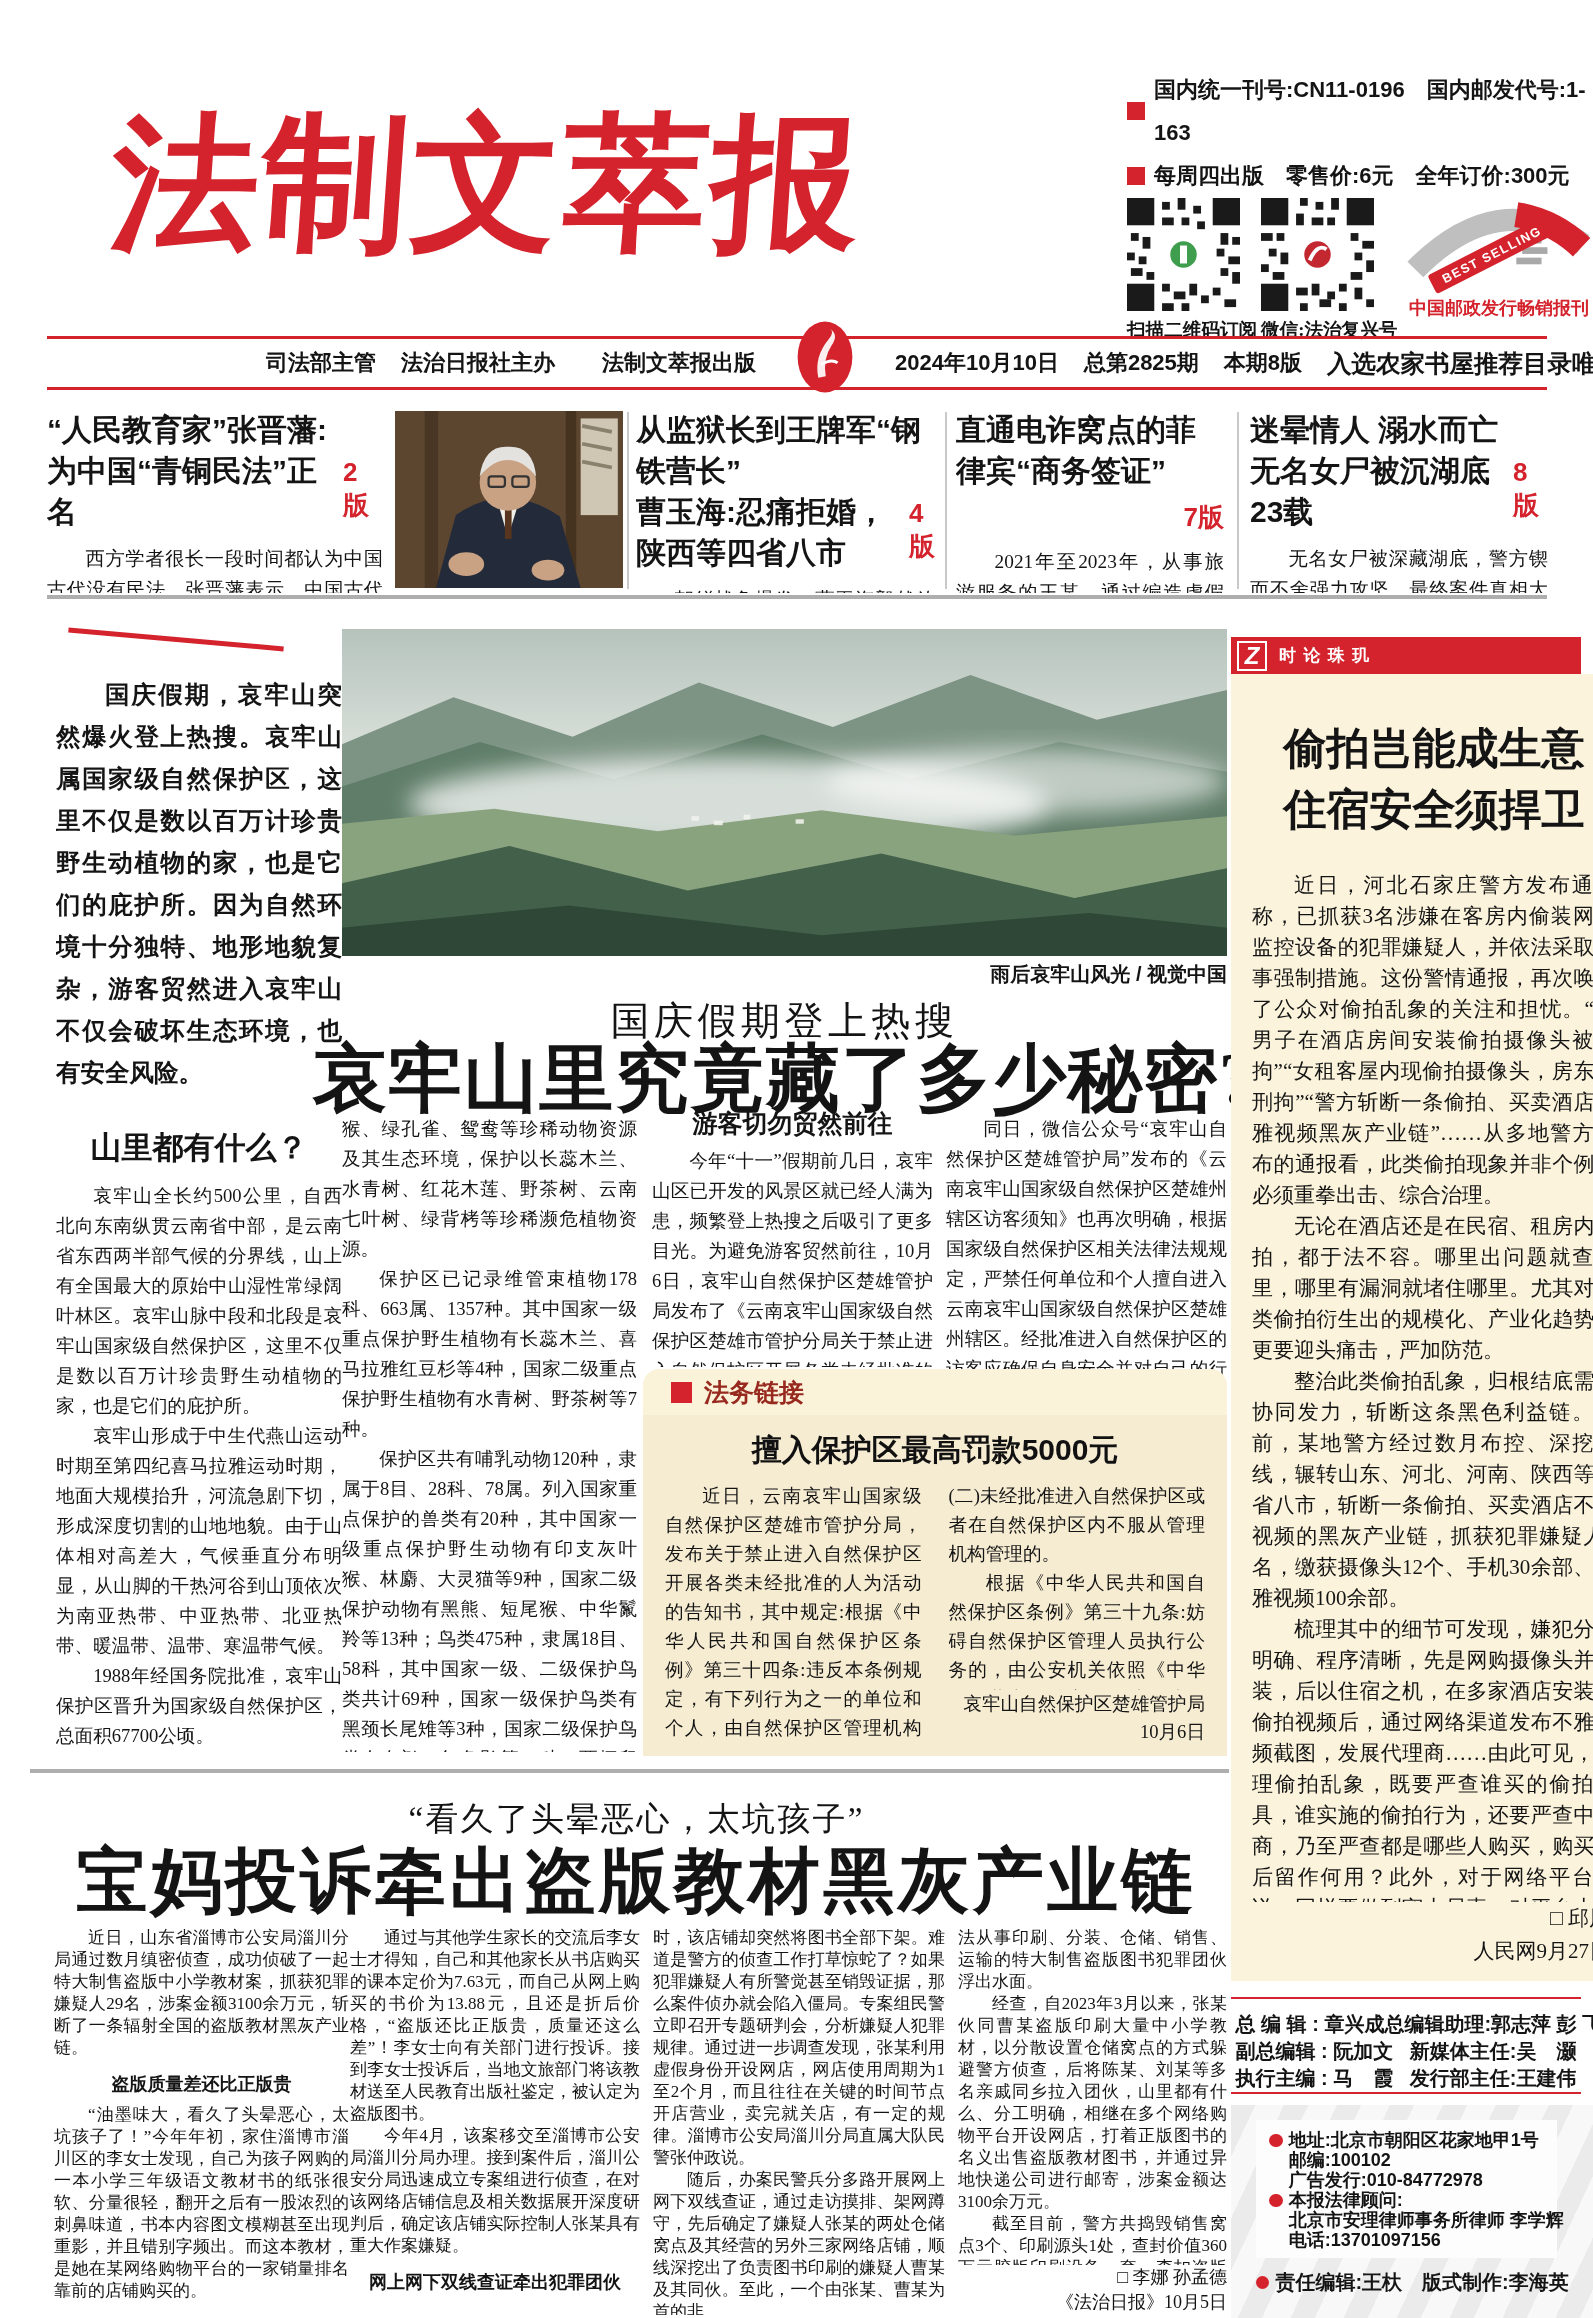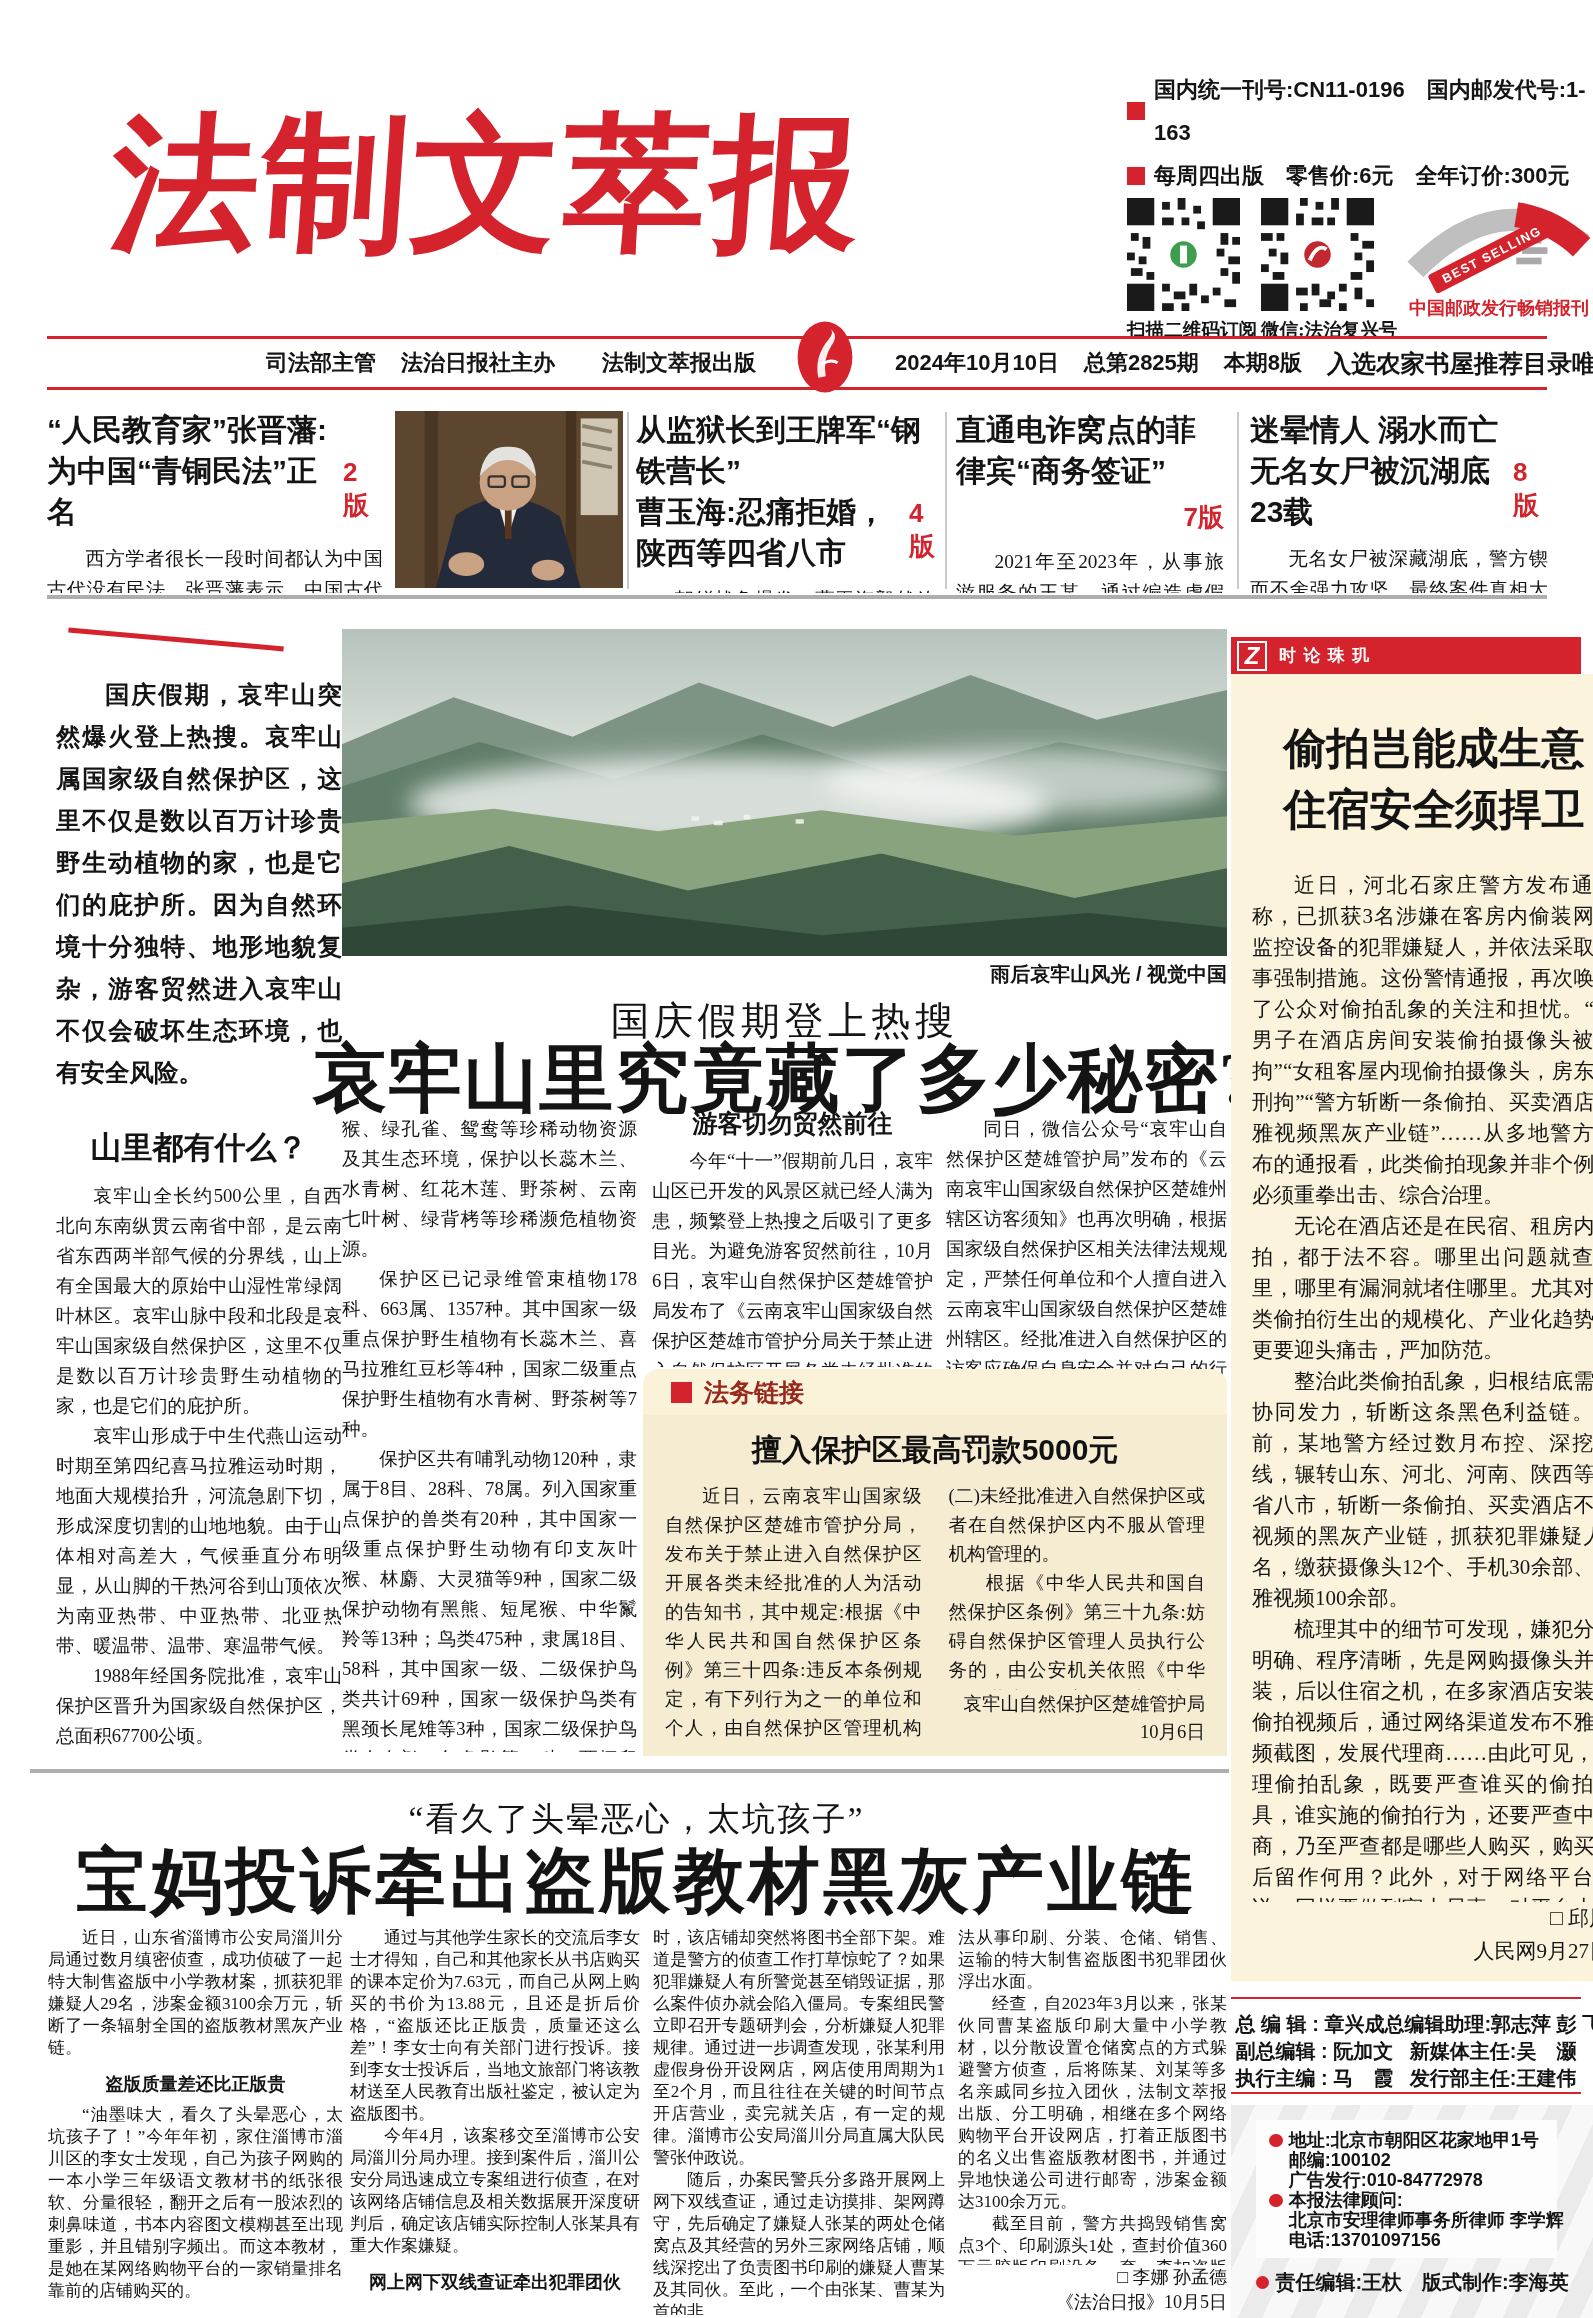--- a/index.html
+++ b/index.html
@@ -83,21 +83,21 @@
   .legal-col{flex:1;display:flex;flex-direction:column}
   .legal-col .paras{flex:1;overflow:hidden}
   .legal-col p{font-size:18.6px;line-height:29px}
   .legal-sign{text-align:right;font-size:18.6px;line-height:28px}
 
   
   .bkicker{position:absolute;left:45px;top:1797px;width:1183px;text-align:center;font-size:33px;letter-spacing:2.2px}
   .bheadline{position:absolute;left:45px;top:1834px;width:1183px;text-align:center;font-size:71px;font-weight:bold;letter-spacing:3.7px}
   .bcol{position:absolute;top:1927px;height:388px;overflow:hidden}
   .bcol p{font-size:17px;line-height:22px}
-  .b1{left:48px;width:295px}.b2{left:350px;width:290px}.b3{left:653px;width:292px}.b4{left:958px;width:269px;display:flex;flex-direction:column}
+  .b1{left:54px;width:295px}.b2{left:350px;width:290px}.b3{left:653px;width:292px}.b4{left:958px;width:269px;display:flex;flex-direction:column}
   .b4 .paras{flex:1;overflow:hidden}
   .bsub{font-family:"Liberation Sans",sans-serif;font-weight:bold;font-size:18px;text-align:center;margin:13.4px 0 7.4px}
   .bbyline{text-align:right;font-size:18px;line-height:25px}
 
   
   .sb-brand{position:absolute;left:1231px;top:637px;width:350px;height:37px;background:#d4232c;color:#fff;
     display:flex;align-items:center;padding-left:6px}
   .zlogo{width:30px;height:30px;border:2.2px solid #fff;display:flex;align-items:center;justify-content:center;
     font-family:"Liberation Sans",sans-serif;font-weight:bold;font-style:italic;font-size:24px;margin-right:12px;flex:none}
   .sb-brand-label{font-family:"Liberation Sans",sans-serif;font-weight:bold;font-size:17px;letter-spacing:7.4px}
@@ -429,21 +429,21 @@
     <div class="bsub">网上网下双线查证牵出犯罪团伙</div>
 
   </div>
   <div class="bcol b3 cont">
       <p>时，该店铺却突然将图书全部下架。难道是警方的侦查工作打草惊蛇了？如果犯罪嫌疑人有所警觉甚至销毁证据，那么案件侦办就会陷入僵局。专案组民警立即召开专题研判会，分析嫌疑人犯罪规律。通过进一步调查发现，张某利用虚假身份开设网店，网店使用周期为1至2个月，而且往往在关键的时间节点开店营业，卖完就关店，有一定的规律。淄博市公安局淄川分局直属大队民警张仲政说。</p>
       <p>随后，办案民警兵分多路开展网上网下双线查证，通过走访摸排、架网蹲守，先后确定了嫌疑人张某的两处仓储窝点及其经营的另外三家网络店铺，顺线深挖出了负责图书印刷的嫌疑人曹某及其同伙。至此，一个由张某、曹某为首的非</p>
     </div>
   <div class="bcol b4">
     <div class="paras cont">
         <p>法从事印刷、分装、仓储、销售、运输的特大制售盗版图书犯罪团伙浮出水面。</p>
-        <p>经查，自2023年3月以来，张某伙同曹某盗版印刷大量中小学教材，以分散设置仓储窝点的方式躲避警方侦查，后将陈某、刘某等多名亲戚同乡拉入团伙，法制文萃报出版、分工明确，相继在多个网络购物平台开设网店，打着正版图书的名义出售盗版教材图书，并通过异地快递公司进行邮寄，涉案金额达3100余万元。</p>
+        <p>经查，自2023年3月以来，张某伙同曹某盗版印刷大量中小学教材，以分散设置仓储窝点的方式躲避警方侦查，后将陈某、刘某等多名亲戚同乡拉入团伙，山里都有什么、分工明确，相继在多个网络购物平台开设网店，打着正版图书的名义出售盗版教材图书，并通过异地快递公司进行邮寄，涉案金额达3100余万元。</p>
         <p>截至目前，警方共捣毁销售窝点3个、印刷源头1处，查封价值360万元胶版印刷设备一套，查扣盗版教材6万余册、非法出版物15万余册。</p>
       </div>
     <div class="bbyline">□ 李娜 孙孟德</div>
     <div class="bbyline">《法治日报》10月5日</div>
   </div>
 
   <div class="sb-brand">
     <span class="zlogo">Z</span>
     <span class="sb-brand-label">时论珠玑</span>
   </div>

